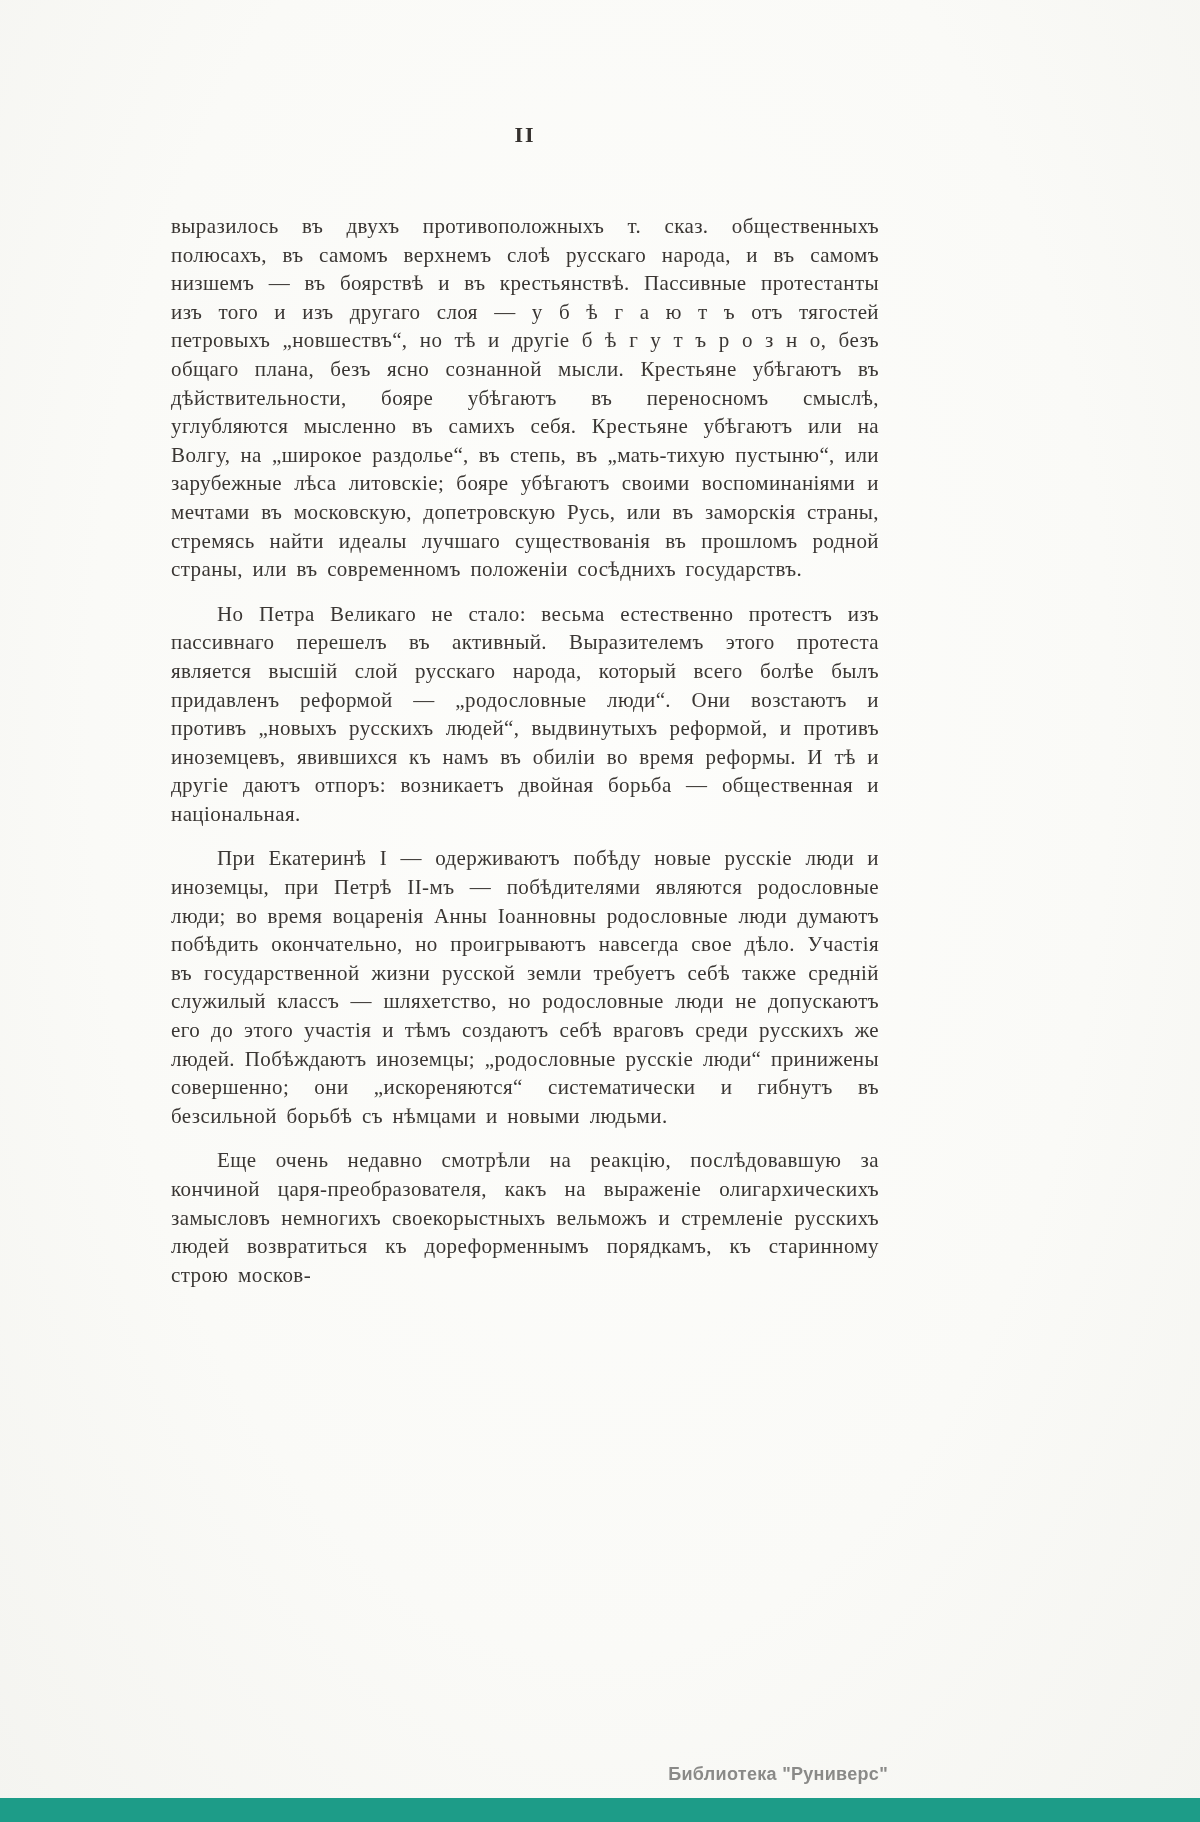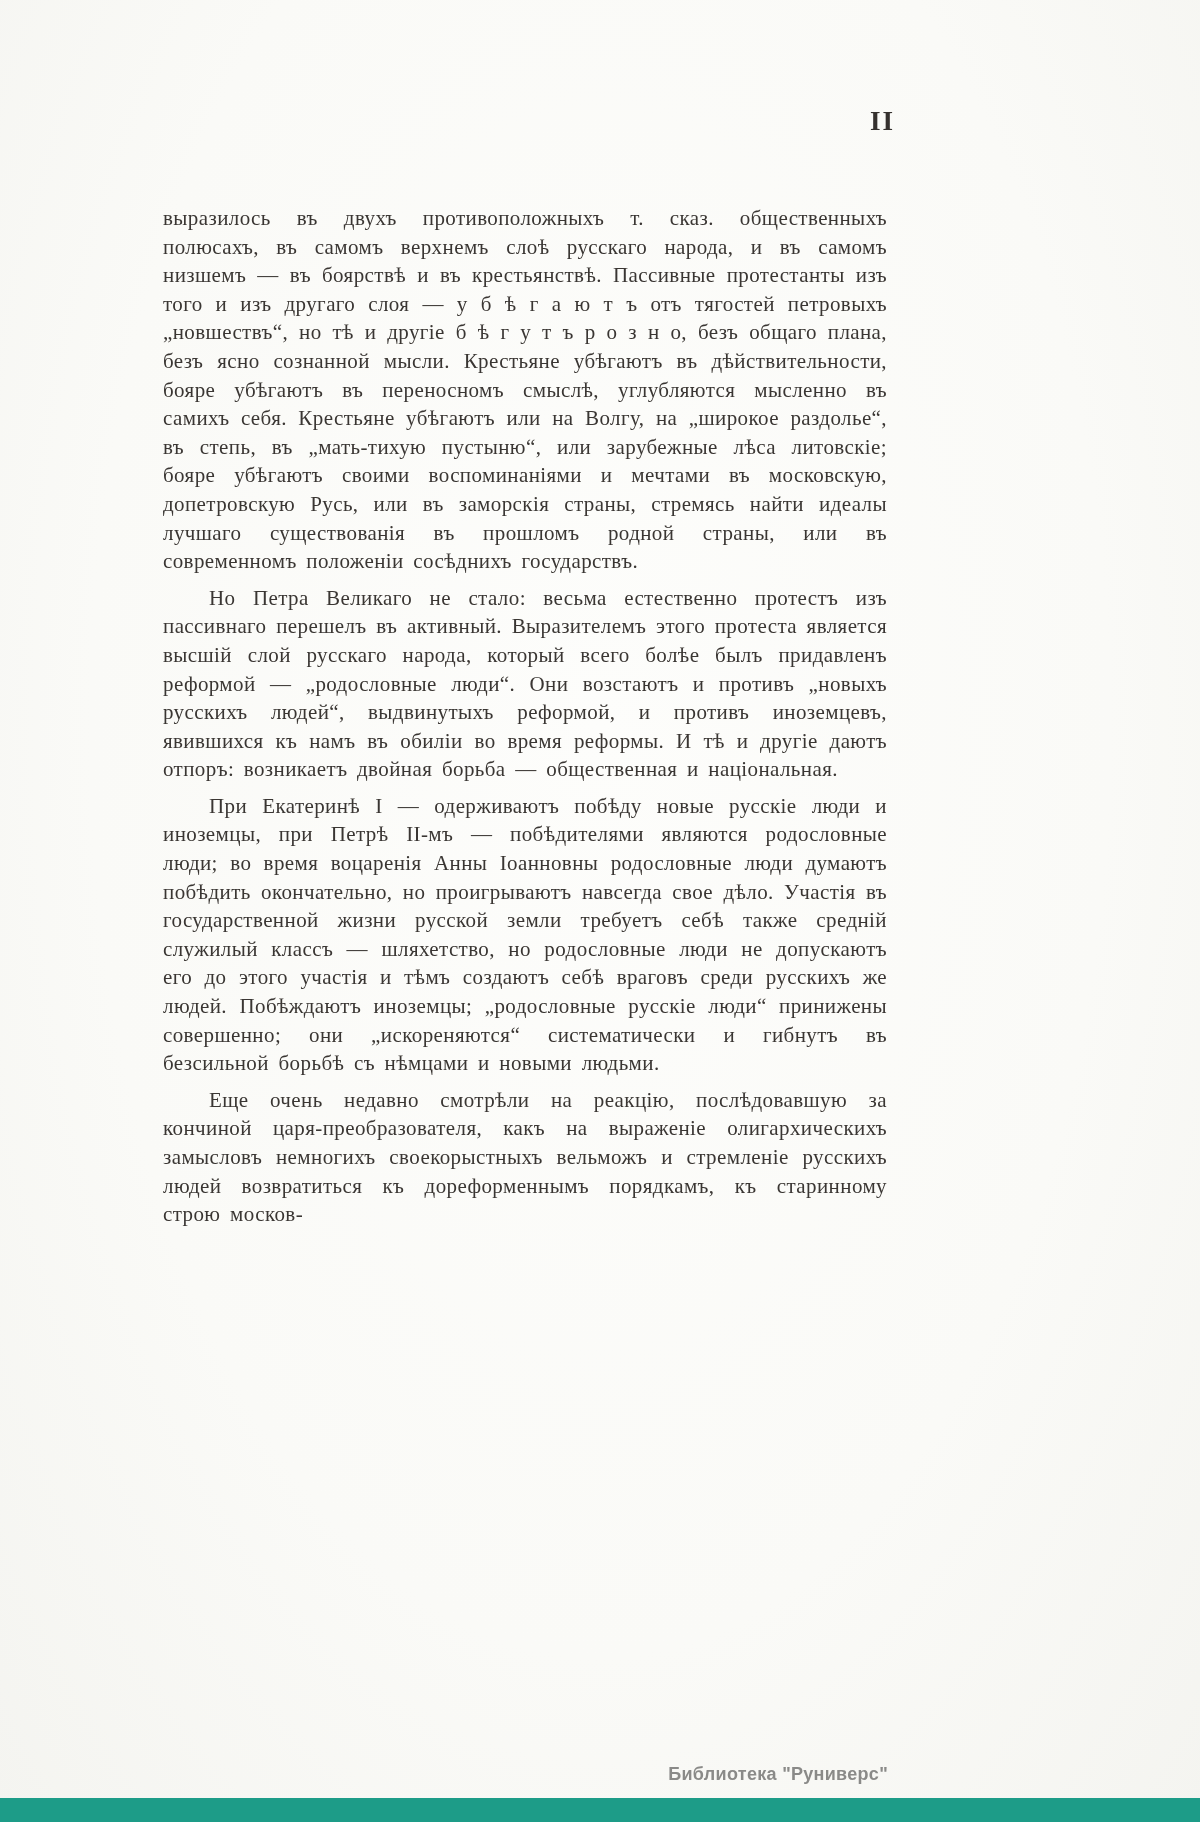--- a/index.html
+++ b/index.html
@@ -13,42 +13,42 @@
     height: 1822px;
     margin: 0 auto;
     background:
       radial-gradient(ellipse at 50% 40%, #fdfdfb 0%, #fafaf7 60%, #f4f4f0 100%);
     overflow: hidden;
     font-family: "Liberation Serif", "DejaVu Serif", serif;
     color: #3a3633;
   }
   .heading {
     position: absolute;
-    top: 106px;
+    top: 122px;
     left: 155px;
     width: 740px;
-    text-align: right;
-    font-size: 27px;
+    text-align: center;
+    font-size: 22px;
     font-weight: bold;
     letter-spacing: 2px;
     color: #35312e;
   }
   .text-block {
     position: absolute;
     top: 196px;
     left: 155px;
     width: 740px;
     font-size: 21px;
     line-height: 28.6px;
     text-align: justify;
     word-spacing: 4px;
     letter-spacing: 0.4px;
   }
   .para {
-    margin: 8px;
+    margin: 16px;
     text-indent: 46px;
   }
   .para.no-indent {
     text-indent: 0;
   }
   .watermark {
     position: absolute;
     top: 1764px;
     right: 312px;
     font-family: "Liberation Sans", "DejaVu Sans", sans-serif;

